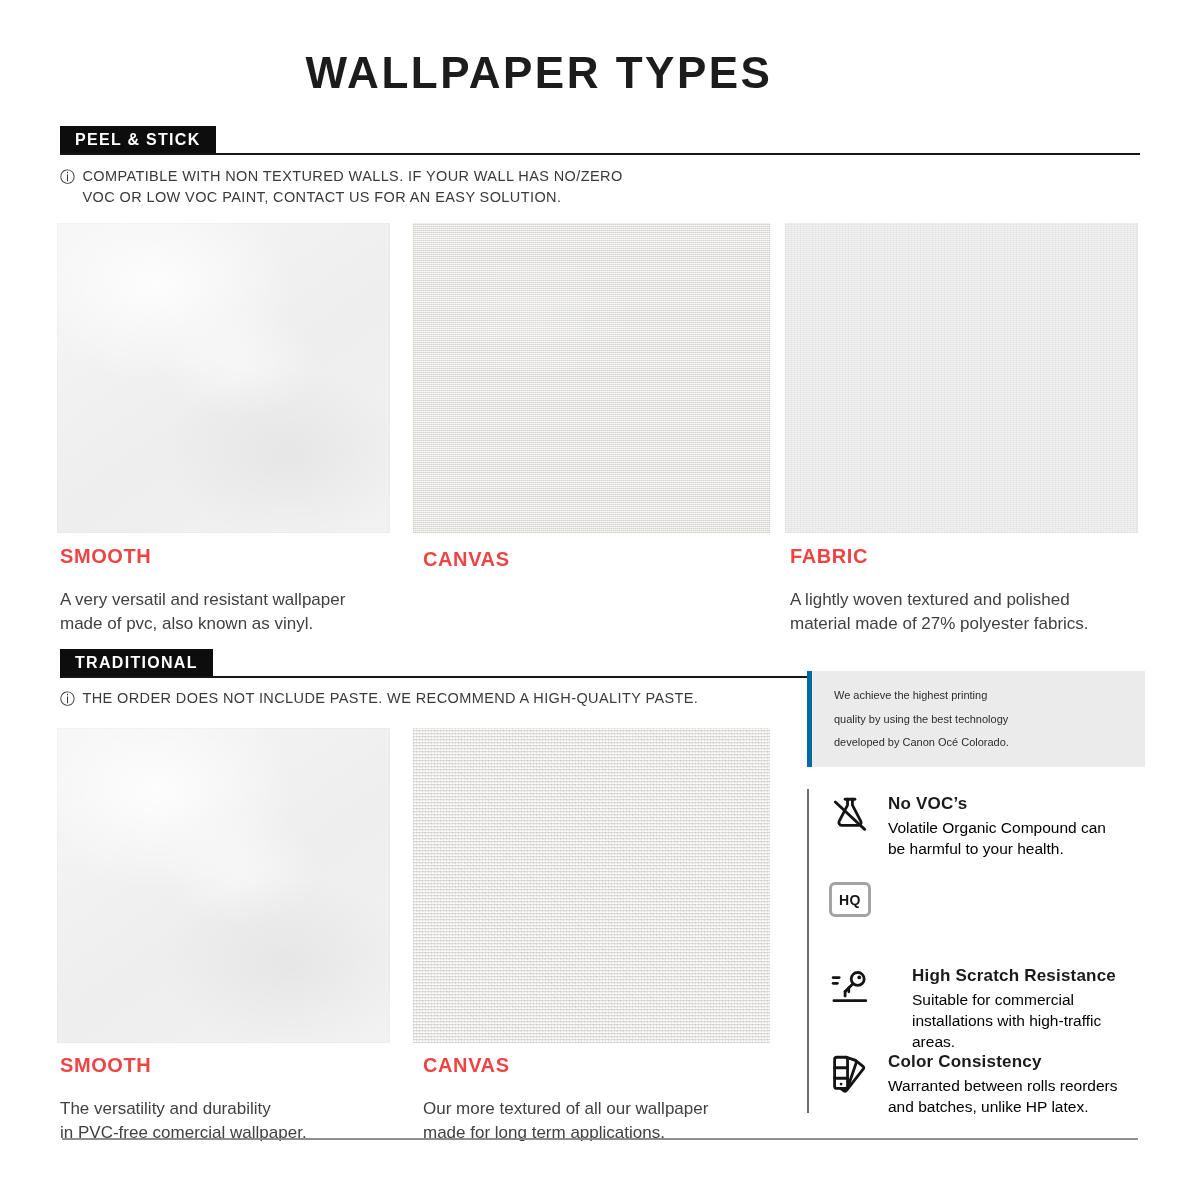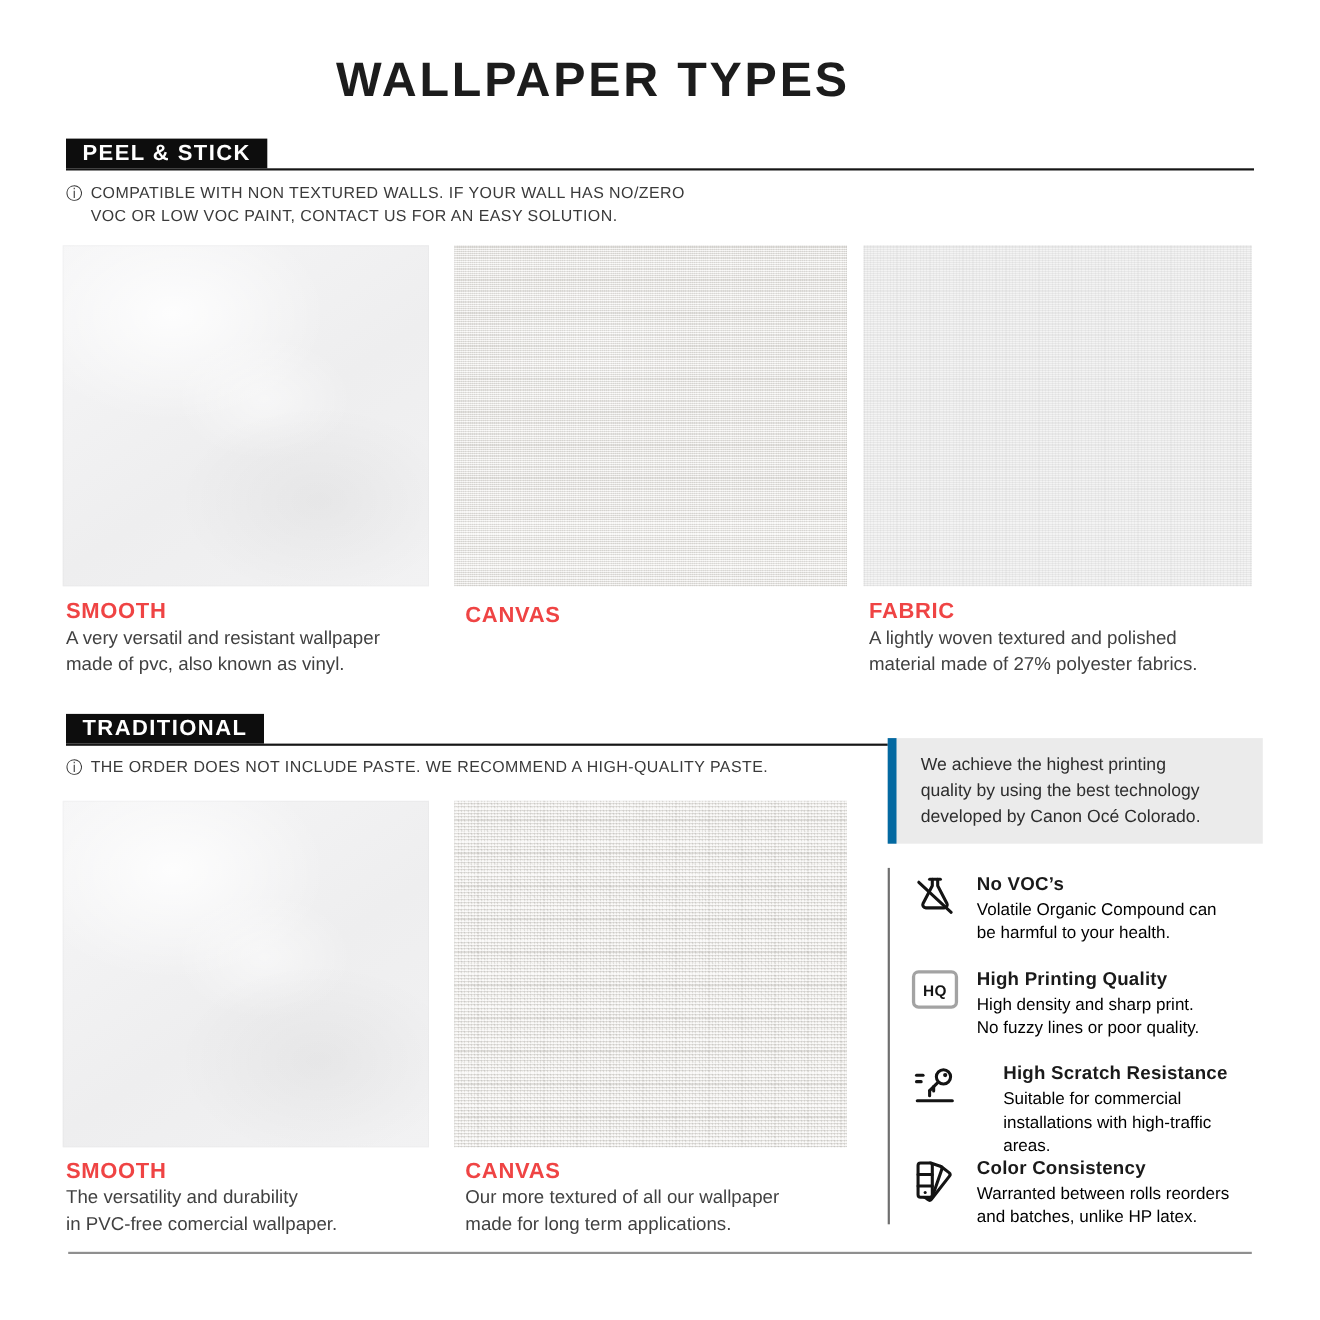--- a/index.html
+++ b/index.html
@@ -5,21 +5,21 @@
   html,body{margin:0;padding:0;background:#ffffff;}
   body{width:1200px;height:1200px;position:relative;overflow:hidden;
        font-family:"Liberation Sans","DejaVu Sans",sans-serif;color:#1d1d1d;}
   .abs{position:absolute;}
 
   .page-title{top:48px;left:0;width:1006px;text-align:center;
     font-size:44px;font-weight:700;letter-spacing:2.5px;color:#1c1c1c;margin-left:36px;}
 
   .section-header{left:60px;width:1080px;height:27px;border-bottom:2px solid #161616;}
   .badge{display:inline-flex;align-items:center;height:27px;padding:0 15px;
-    background:#0d0d0d;color:#ffffff;font-size:20px;font-weight:600;letter-spacing:1.3px;}
+    background:#0d0d0d;color:#ffffff;font-size:16px;font-weight:600;letter-spacing:1.3px;}
 
   .note{display:flex;gap:7px;color:#3a3a3a;font-size:14.5px;line-height:21px;
     letter-spacing:.4px;font-weight:500;}
   .info-glyph{font-size:15px;line-height:21px;color:#2e2e2e;}
   .pre{white-space:pre-line;}
 
   .swatch{box-shadow:inset 0 0 0 1px rgba(0,0,0,0.02);}
   .tex-smooth{background-color:#f1f1f2;background-image:
     radial-gradient(60% 45% at 30% 20%, rgba(255,255,255,.85), rgba(255,255,255,0) 70%),
     radial-gradient(55% 40% at 70% 75%, rgba(0,0,0,.04), rgba(0,0,0,0) 70%),
@@ -32,25 +32,25 @@
     repeating-linear-gradient(0deg, rgba(0,0,0,.015) 0 14px, rgba(255,255,255,.04) 14px 30px);}
   .tex-fabric{background-color:#f3f3f3;background-image:
     repeating-linear-gradient(0deg, rgba(120,120,120,.09) 0 1px, rgba(255,255,255,0) 1px 2px),
     repeating-linear-gradient(90deg, rgba(120,120,120,.06) 0 1px, rgba(255,255,255,0) 1px 3px);}
   .tex-canvas2{background-color:#f6f5f3;background-image:
     repeating-linear-gradient(0deg, rgba(115,110,102,.17) 0 1px, rgba(255,255,255,.55) 1px 2px, rgba(0,0,0,0) 2px 3px),
     repeating-linear-gradient(90deg, rgba(115,110,102,.14) 0 1px, rgba(255,255,255,0) 1px 3px),
     repeating-linear-gradient(45deg, rgba(0,0,0,.03) 0 1px, rgba(255,255,255,0) 1px 4px);}
 
   .caption .name{font-size:20px;font-weight:600;letter-spacing:.6px;color:#ef4444;}
-  .caption .desc{margin-top:0;font-size:17px;line-height:23.5px;color:#414141;}
+  .caption .desc{margin-top:20px;font-size:17px;line-height:23.5px;color:#414141;}
 
   .quote-box{left:807px;top:671px;width:311px;height:83px;background:#ebebeb;
-    border-left:8px solid #0369a1;padding:13px 0 0 22px;
-    font-size:16px;line-height:23.5px;color:#2d2d2d;font-weight:500;}
+    border-left:5px solid #0369a1;padding:13px 0 0 22px;
+    font-size:11px;line-height:23.5px;color:#2d2d2d;font-weight:500;}
 
   .feature-rail{left:807px;top:789px;width:2px;height:324px;background:#6f6f6f;}
 
   .feature{left:828px;width:310px;display:flex;gap:16px;}
   .feature .icon-cell{width:44px;flex:0 0 44px;display:flex;justify-content:center;}
   .feature .f-title{font-size:17px;font-weight:700;color:#1a1a1a;letter-spacing:.2px;}
   .feature .f-desc{margin-top:3px;font-size:15.5px;line-height:21px;color:#000000;}
   .hq-box{width:36px;height:29px;border:3px solid #a3a3a3;border-radius:6px;
     display:flex;align-items:center;justify-content:center;
     font-size:14px;font-weight:700;letter-spacing:.5px;color:#141414;margin-top:2px;}
@@ -130,25 +130,20 @@
     <div class="f-title">No VOC’s</div>
     <div class="f-desc pre">Volatile Organic Compound can
 be harmful to your health.</div>
   </div>
 </div>
 
 <div class="abs feature" style="top:880px;">
   <div class="icon-cell">
     <div class="hq-box">HQ</div>
   </div>
-  <div>
-    <div class="f-title">High Printing Quality</div>
-    <div class="f-desc pre">High density and sharp print.
-No fuzzy lines or poor quality.</div>
-  </div>
 </div>
 
 <div class="abs feature" style="top:966px;gap:40px;">
   <div class="icon-cell">
     <svg class="fic" width="42" height="42" viewBox="0 0 24 24">
       <circle cx="16.4" cy="7.4" r="3.7"></circle>
       <circle cx="17.3" cy="6.5" r="1.1" fill="#141414" stroke="none"></circle>
       <path d="M13.7 10.1l-4.5 4.5"></path>
       <path d="M9.2 14.6v2.6"></path>
       <path d="M11.3 12.5v2.2"></path>

